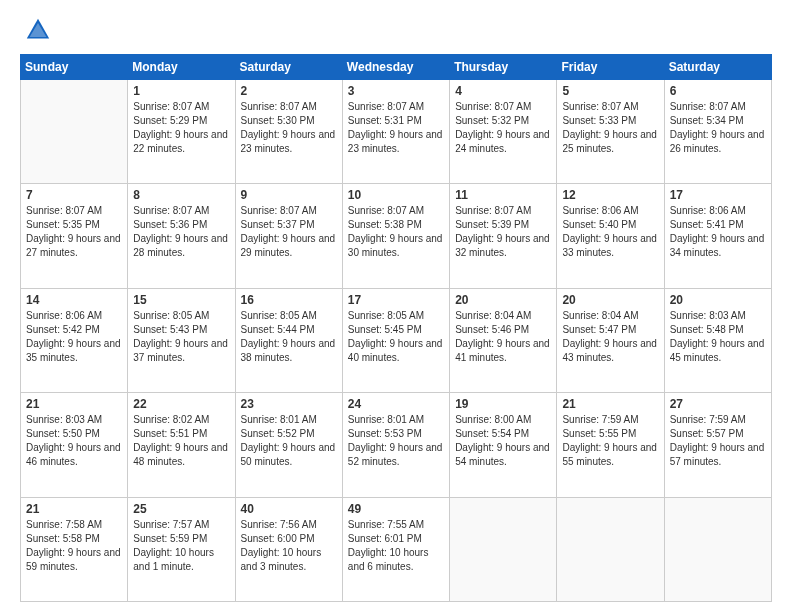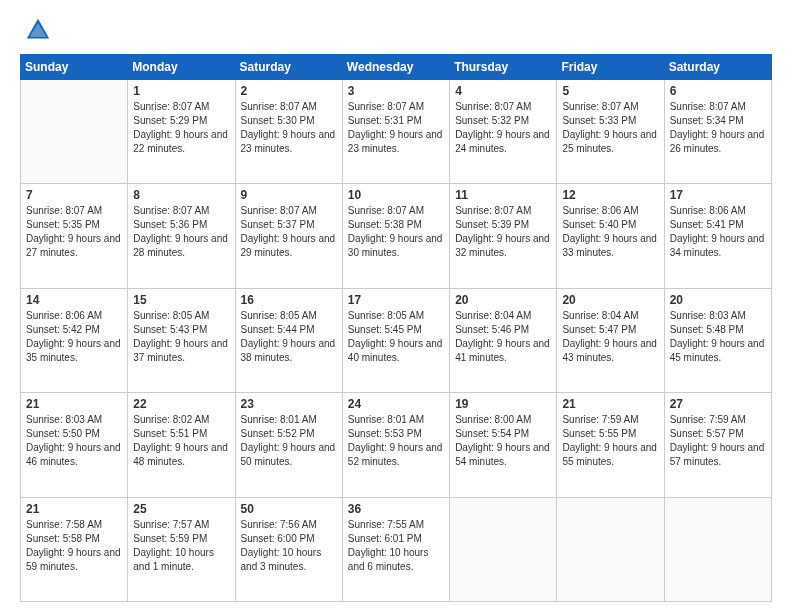--- a/index.html
+++ b/index.html
@@ -245,25 +245,25 @@
         <tr>
           <td>
             <div class="day-number">21</div>
             <div class="cell-text">Sunrise: 7:58 AM<br>Sunset: 5:58 PM<br>Daylight: 9 hours and 59 minutes.</div>
           </td>
           <td>
             <div class="day-number">25</div>
             <div class="cell-text">Sunrise: 7:57 AM<br>Sunset: 5:59 PM<br>Daylight: 10 hours and 1 minute.</div>
           </td>
           <td>
-            <div class="day-number">50</div>
+            <div class="day-number">40</div>
             <div class="cell-text">Sunrise: 7:56 AM<br>Sunset: 6:00 PM<br>Daylight: 10 hours and 3 minutes.</div>
           </td>
           <td>
-            <div class="day-number">36</div>
+            <div class="day-number">49</div>
             <div class="cell-text">Sunrise: 7:55 AM<br>Sunset: 6:01 PM<br>Daylight: 10 hours and 6 minutes.</div>
           </td>
           <td class="empty-cell"></td>
           <td class="empty-cell"></td>
           <td class="empty-cell"></td>
         </tr>
       </tbody>
   </table>
 </div>
 

